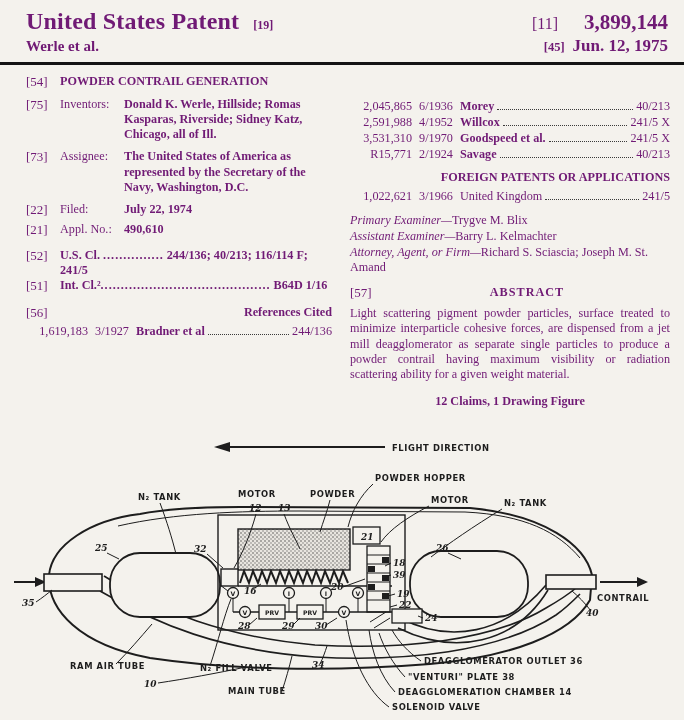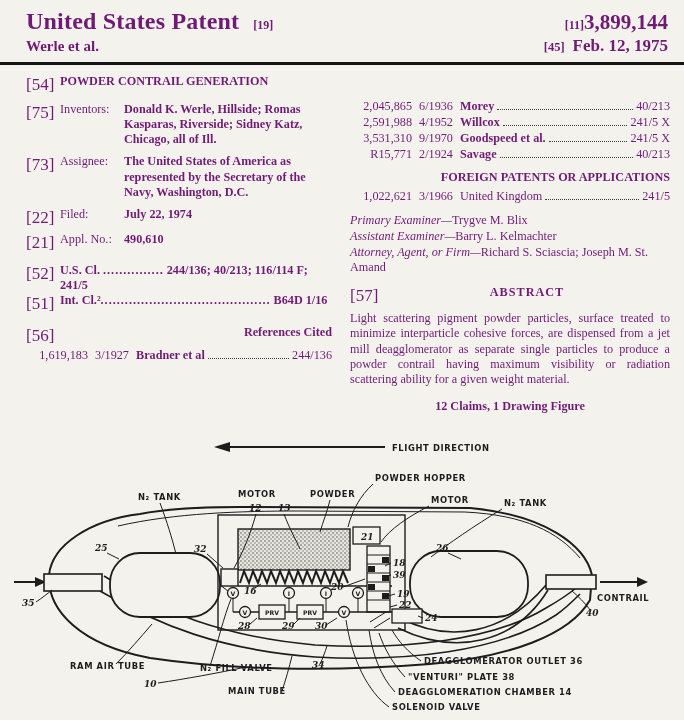--- a/index.html
+++ b/index.html
@@ -7,34 +7,34 @@
     width:684px;height:720px;background:#f4f2ed;color:#701a75;
     font-family:"Liberation Serif",serif;position:relative;overflow:hidden;
     display:flex;flex-direction:column;box-sizing:border-box;
   }
   
   .hdr{padding:8px 16px 0 26px;}
   .hrow{display:flex;align-items:baseline;}
   .htitle{font-size:24px;font-weight:bold;letter-spacing:.2px;}
   .hbrack{font-size:12px;font-weight:bold;margin-left:14px;}
   .hspacer{flex:1;}
-  .hnumref{font-size:12px;font-weight:bold;}
+  .hnumref{font-size:16px;font-weight:normal;margin-right:26px;}
   .hnum{font-size:21px;font-weight:bold;}
   .hrow2{display:flex;align-items:baseline;margin-top:1px;}
   .hauthors{font-size:15px;font-weight:bold;text-align:right;}
   .hdateref{font-size:12.5px;font-weight:bold;margin-right:8px;}
   .hdate{font-size:17px;font-weight:bold;}
   .rule{border-top:3px solid #141414;margin:6px 0 0 0;}
   
   .columns{display:flex;gap:18px;padding:9px 14px 0 26px;font-size:12.2px;line-height:1.24;flex:1 1 auto;overflow:hidden;}
   .colL{width:306px;flex:none;}
   .colR{flex:1 1 auto;min-width:0;margin-top:25px;}
   .grp{margin-bottom:7px;}
   .frow{display:flex;}
-  .fref{width:34px;flex:none;font-size:17px;}
+  .fref{width:34px;flex:none;font-size:13px;}
   .flabel{width:64px;flex:none;font-weight:bold;}
   .fval{flex:1;min-width:0;}
   .bold{font-weight:bold;}
   .ctr{text-align:right;}
   .dots{font-weight:bold;letter-spacing:1px;}
   
   .rrow{display:flex;align-items:baseline;margin-bottom:1px;}
   .rnum{width:62px;flex:none;text-align:right;}
   .rdate{width:48px;flex:none;text-align:center;}
   .rname{flex:none;font-weight:bold;}
@@ -64,21 +64,21 @@
       <span class="htitle">United States Patent</span>
       <span class="hbrack">[19]</span>
       <span class="hspacer"></span>
       <span class="hnumref">[11]</span>
       <span class="hnum">3,899,144</span>
     </div>
     <div class="hrow2">
       <span class="hauthors">Werle et al.</span>
       <span class="hspacer"></span>
       <span class="hdateref">[45]</span>
-      <span class="hdate">Feb. 12, 1975</span>
+      <span class="hdate">Jun. 12, 1975</span>
     </div>
   </div>
   <div class="rule"></div>
 
   <div class="columns">
 
     <div class="colL">
       <div class="grp frow">
         <span class="fref">[54]</span>
         <span class="fval bold">POWDER CONTRAIL GENERATION</span>

